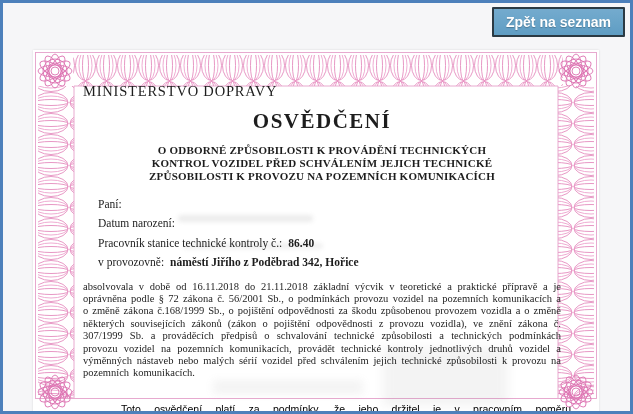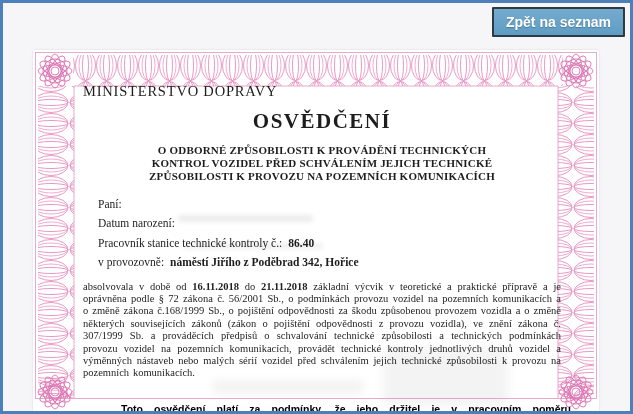--- a/index.html
+++ b/index.html
@@ -47,26 +47,26 @@
   .cert-subtitle span { display:block; }
 
   .fields { margin:12px 0 0 15px; }
   .field-row { font-size:11.5px; line-height:19.4px; }
   .f-value { font-weight:bold; margin-left:6px; }
 
   .body-text {
     margin-top:8px; text-align:justify;
     font-size:10.5px; line-height:12.4px; word-spacing:1.2px;
   }
-  .body-text b { font-weight:bold; }
+  .body-text b { font-weight:normal; }
 
   .closing-text {
     position:absolute; top:353px; left:50px; right:28px;
     text-indent:38px; text-align:justify; text-align-last:justify;
-    font-size:10.5px; line-height:12.4px; word-spacing:1.2px;font-weight:bold;
+    font-size:10.5px; line-height:12.4px; word-spacing:1.2px;
   }
 
   .smudge { position:absolute; background:#8f8f8f; filter:blur(2px); border-radius:3px; }
   .smudge-1 { left:145px; top:165px; width:135px; height:7px;  opacity:0.16; }
   .smudge-2 { left:150px; top:193px; width:140px; height:6px;  opacity:0.13; }
   .smudge-3 { left:350px; top:298px; width:125px; height:58px; opacity:0.10; filter:blur(5px); }
   .smudge-4 { left:180px; top:330px; width:150px; height:14px; opacity:0.10; filter:blur(4px); }
 </style>
 </head>
 <body>

